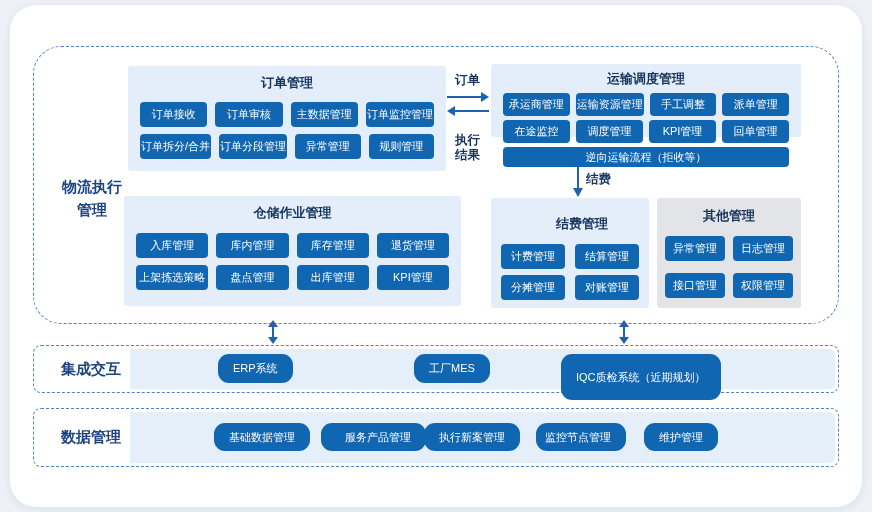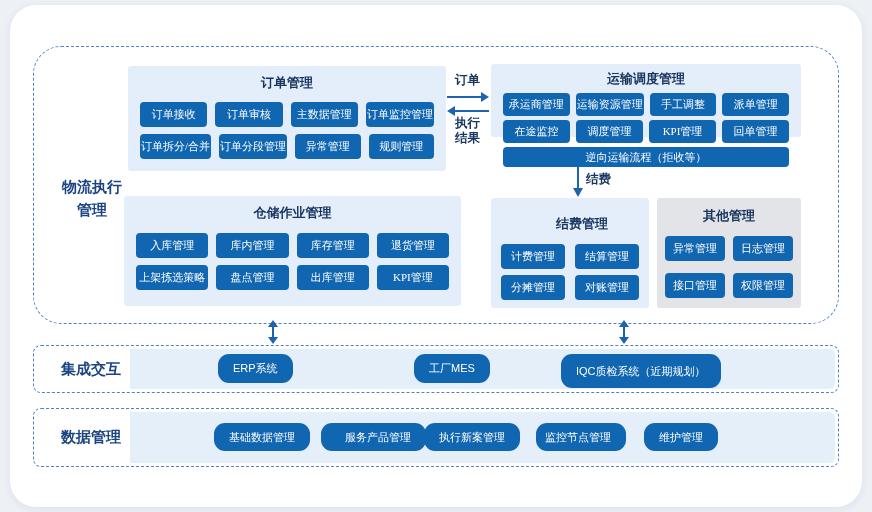--- a/index.html
+++ b/index.html
@@ -33,21 +33,21 @@
     background:#e4effa; border-radius:0 6px 6px 0;
   }
 
   .panel {
     position:absolute; background:#e4eefa; border-radius:3px;
   }
   .panel.gray { background:#e3e4e8; }
   .panel-title {
     text-align:center; font-weight:bold; font-size:13px; color:#17355f;
   }
-  .prow { display:flex;font-family:Liberation Serif, serif; }
+  .prow { display:flex; }
   .btn {
     background:#1066b1; color:#ffffff; border-radius:4px;
     display:flex; align-items:center; justify-content:center;
     font-size:11px; white-space:nowrap; flex:1; padding:0 1px;
     cursor:pointer;
   }
   .btn-abs {
     position:absolute; height:28px; padding:0 15px; flex:none;
     border-radius:11px; font-size:11px;
   }
@@ -129,21 +129,21 @@
     <div class="flow-h">
       <div class="flow-label">订单</div>
       <svg class="arr" width="42" height="10" viewBox="0 0 42 10">
         <line x1="0" y1="5" x2="34" y2="5" stroke="#1e63ad" stroke-width="2"></line>
         <polygon points="34,0 42,5 34,10" fill="#1e63ad"></polygon>
       </svg>
       <svg class="arr" width="42" height="10" viewBox="0 0 42 10">
         <line x1="8" y1="5" x2="42" y2="5" stroke="#1e63ad" stroke-width="2"></line>
         <polygon points="8,0 0,5 8,10" fill="#1e63ad"></polygon>
       </svg>
-      <div class="flow-label" style="margin-top:0;">
+      <div class="flow-label" style="margin-top:17px;">
         <div>执行</div>
         <div>结果</div>
       </div>
     </div>
 
     <div class="panel p-trans">
       <div class="panel-title">运输调度管理</div>
       <div class="prow r1">
         <div class="btn">承运商管理</div>
         <div class="btn">运输资源管理</div>
@@ -218,21 +218,21 @@
     <line x1="6" y1="5" x2="6" y2="19" stroke="#1e63ad" stroke-width="2"></line>
     <polygon points="6,0 1,7 11,7" fill="#1e63ad"></polygon>
     <polygon points="6,24 1,17 11,17" fill="#1e63ad"></polygon>
   </svg>
 
   <div class="dashed-box int-box">
     <div class="strip"></div>
     <div class="section-label side-label" style="top:0; line-height:45px;">集成交互</div>
     <div class="btn btn-abs" style="left:184px; top:8px; height:29px;">ERP系统</div>
     <div class="btn btn-abs" style="left:380px; top:8px; height:29px;">工厂MES</div>
-    <div class="btn btn-abs" style="left:527px; top:8px; height:34px;">IQC质检系统（近期规划）</div>
+    <div class="btn btn-abs" style="left:527px; top:8px; height:46px;">IQC质检系统（近期规划）</div>
   </div>
 
   <div class="dashed-box data-box">
     <div class="strip"></div>
     <div class="section-label side-label" style="top:0; line-height:56px;">数据管理</div>
     <div class="btn btn-abs" style="left:180px; top:14px;">基础数据管理</div>
     <div class="btn btn-abs" style="left:287px; top:14px;padding-left:24px;">服务产品管理</div>
     <div class="btn btn-abs" style="left:390px; top:14px;">执行新案管理</div>
     <div class="btn btn-abs" style="left:502px; top:14px;padding-left:9px;">监控节点管理</div>
     <div class="btn btn-abs" style="left:610px; top:14px;">维护管理</div>

